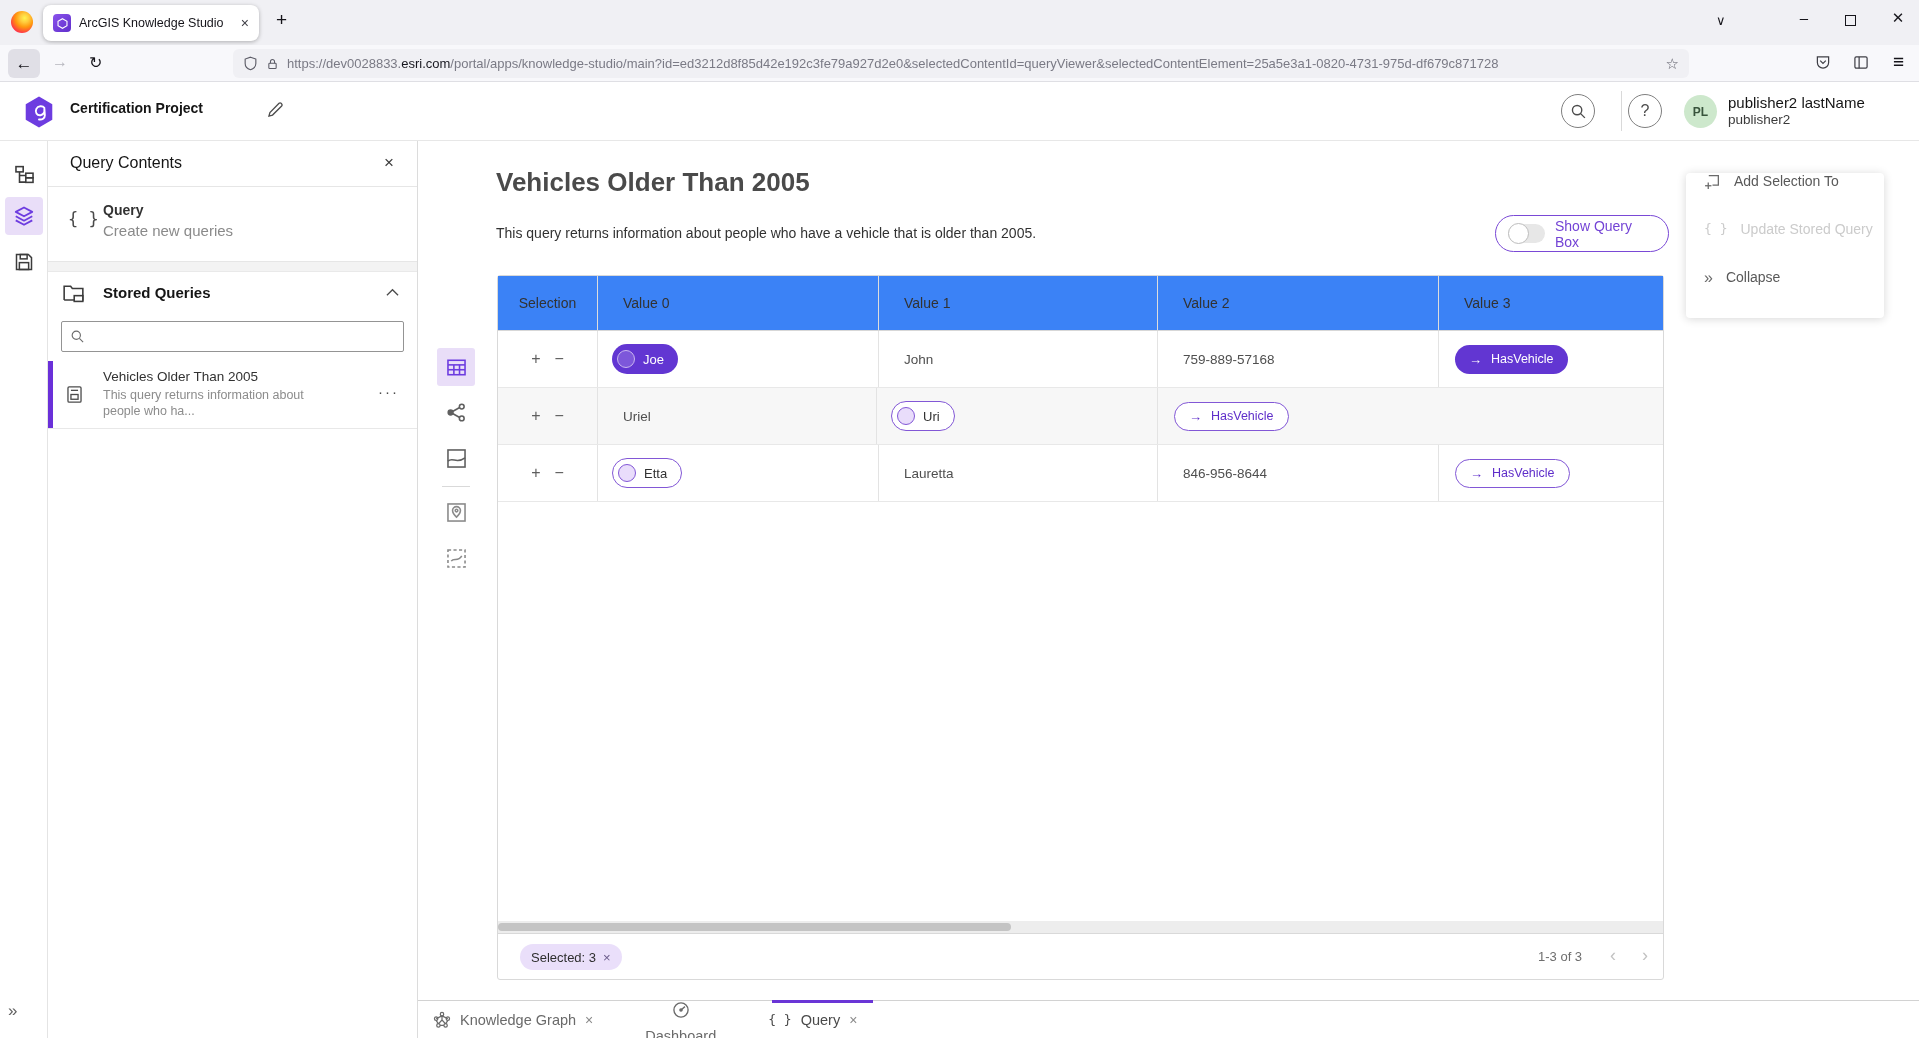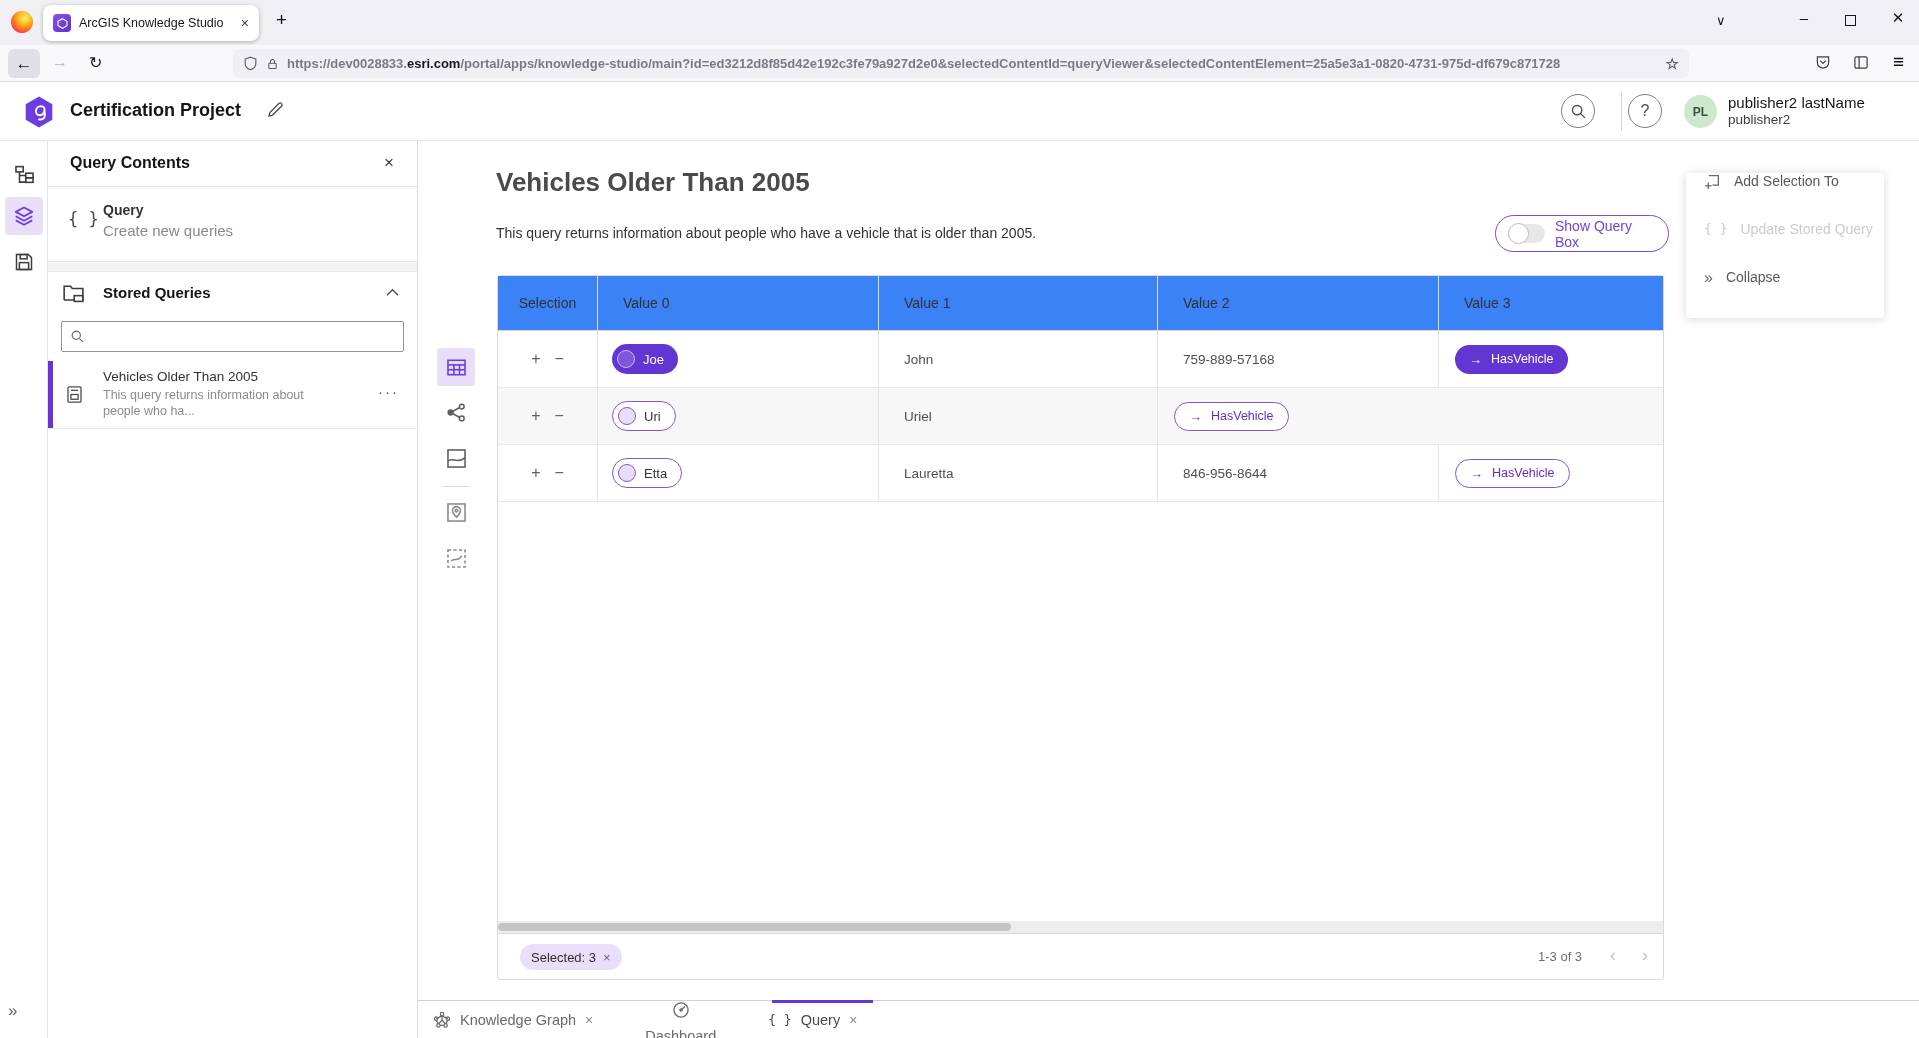--- a/index.html
+++ b/index.html
@@ -21,48 +21,48 @@
   .newtab { position:absolute; left:276px; top:9px; font-size:19px; color:#15141a; }
   .win-ctrl { position:absolute; top:9px; font-size:15px; color:#15141a; width:26px; text-align:center; }
   .max-box { position:absolute; top:15px; width:11px; height:11px; border:1.4px solid #15141a; }
   .tab-chev { position:absolute; top:13px; font-size:13px; color:#15141a; }
 
   .navbar { position:absolute; left:0; top:45px; width:1919px; height:37px; background:#f8f8fb; border-bottom:1px solid #dfdfe4; }
   .back-tile { position:absolute; left:8px; top:4px; width:32px; height:29px; background:#e0dfe6; border-radius:6px;
     display:flex; align-items:center; justify-content:center; font-size:17px; color:#15141a; }
   .nav-glyph { position:absolute; top:8px; font-size:16px; }
   .urlbar { position:absolute; left:233px; top:4px; width:1456px; height:29px; background:#f0f0f4; border-radius:6px;
-    display:flex; align-items:center; padding:0 10px;font-weight:bold; }
+    display:flex; align-items:center; padding:0 10px; }
   .url-text { font-size:13px; color:#7a7a85; white-space:nowrap; overflow:hidden; margin-left:8px; flex:1; }
   .url-text .domain { color:#17171f; }
   .url-star { font-size:15px; color:#5b5b66; margin-left:8px; }
 
   
   .appheader { position:absolute; left:0; top:82px; width:1919px; height:59px; background:#fff; border-bottom:1px solid #e7e7e7; }
   .app-logo { position:absolute; left:22px; top:13px; }
-  .app-title { position:absolute; left:70px; top:18px; font-size:18px; font-weight:700; color:#151515; }
+  .app-title { position:absolute; left:70px; top:18px; font-size:14px; font-weight:700; color:#151515; }
   .pencil { position:absolute; left:266px; top:18px; }
   .hdr-circle { position:absolute; top:12px; width:34px; height:34px; border:1px solid #7f7f7f; border-radius:50%;
     display:flex; align-items:center; justify-content:center; }
   .hdr-divider { position:absolute; left:1621px; top:9px; width:1px; height:40px; background:#d9d9d9; }
   .avatar { position:absolute; left:1684px; top:13px; width:33px; height:33px; border-radius:50%; background:#cde8cc;
     display:flex; align-items:center; justify-content:center; font-size:12px; font-weight:700; color:#38543c; }
   .user-name { position:absolute; left:1728px; top:12px; font-size:15px; color:#151515; }
   .user-sub { position:absolute; left:1728px; top:30px; font-size:13.5px; color:#3a3a3a; }
 
   
   .leftrail { position:absolute; left:0; top:141px; width:48px; height:897px; background:#fff; border-right:1px solid #e4e4e4; }
   .rail-btn { position:absolute; left:5px; width:38px; height:38px; display:flex; align-items:center; justify-content:center; border-radius:4px; }
   .rail-btn.sel { background:#e9def8; }
   .rail-expand { position:absolute; left:8px; top:860px; font-size:17px; color:#5f5f5f; }
 
   
   .panel { position:absolute; left:48px; top:141px; width:370px; height:897px; background:#fff; border-right:1px solid #dcdcdc; }
   .panel-header { position:absolute; left:0; top:0; width:100%; height:46px; border-bottom:1px solid #e6e6e6; }
-  .panel-title { position:absolute; left:22px; top:13px; font-size:16px; font-weight:700; color:#151515; }
+  .panel-title { position:absolute; left:22px; top:13px; font-size:16px; font-weight:400; color:#151515; }
   .panel-close { position:absolute; left:336px; top:12px; font-size:17px; color:#3c3c3c; }
   .query-item { position:absolute; left:0; top:46px; width:100%; height:75px; border-bottom:1px solid #e6e6e6; }
   .braces { font-family:"DejaVu Sans Mono", monospace; color:#4a4a4a; }
   .qi-braces { position:absolute; left:20px; top:22px; font-size:17px; }
   .qi-title { position:absolute; left:55px; top:15px; font-size:14px; font-weight:700; color:#323232; }
   .qi-sub { position:absolute; left:55px; top:35px; font-size:15px; color:#8a8a8a; }
   .section-gap { position:absolute; left:0; top:121px; width:100%; height:10px; background:#f3f3f3; border-bottom:1px solid #e9e9e9; }
   .sq-header { position:absolute; left:0; top:131px; width:100%; height:44px; }
   .sq-folder { position:absolute; left:14px; top:10px; }
   .sq-title { position:absolute; left:55px; top:12px; font-size:15px; font-weight:700; color:#151515; }
@@ -374,27 +374,27 @@
             <span>HasVehicle</span>
           </span>
         </div>
       </div>
 
       <div class="trow alt" style="top:112px;">
         <div class="td c0">
           <span class="pm">+</span>
           <span class="pm">−</span>
         </div>
+        <div class="td c2">Uriel</div>
         <div class="td c1">
           <span class="epill outline">
             <span class="ecirc"></span>
             <span class="elabel">Uri</span>
           </span>
         </div>
-        <div class="td c2">Uriel</div>
         <div class="td c4">
           <span class="rpill outline">
             <span class="rarr">→</span>
             <span>HasVehicle</span>
           </span>
         </div>
       </div>
 
       <div class="trow" style="top:169px;">
         <div class="td c0">

